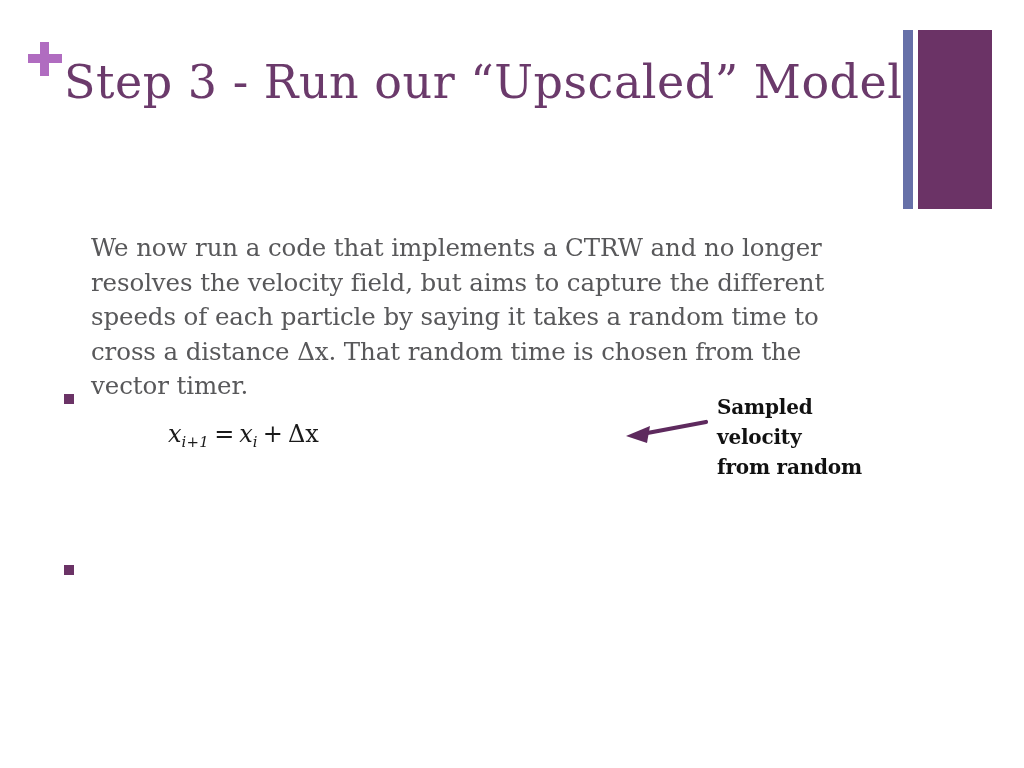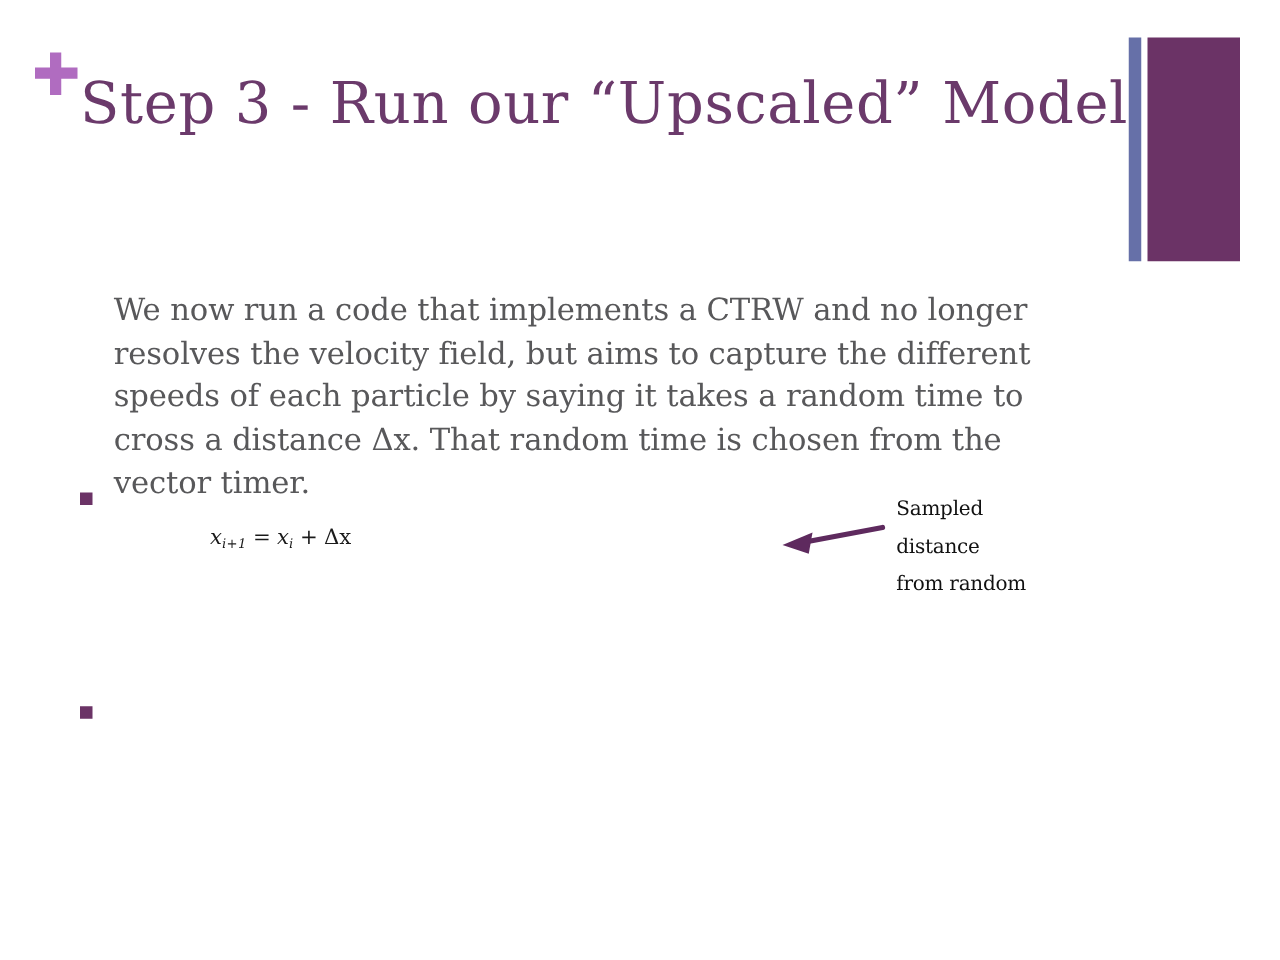--- a/index.html
+++ b/index.html
@@ -106,21 +106,21 @@
   }
 
   #bullet-1 { left: 64px; top: 231px; width: 810px; }
   #bullet-2 { left: 64px; top: 554px; width: 880px; }
 
   
   .equation {
     position: absolute;
     color: #1a1a1a;
     font-family: "DejaVu Serif", "Liberation Serif", serif;
-    font-size: 17px;
+    font-size: 24px;
     font-style: italic;
     white-space: nowrap;
   }
   .equation .op {
     font-style: normal;
     padding: 0 5px;
   }
   .equation sub {
     font-size: 0.62em;
     font-style: italic;
@@ -164,22 +164,22 @@
   }
 
   
   #annotation {
     position: absolute;
     left: 717px;
     top: 392px;
     width: 190px;
     color: #111111;
     font-family: "DejaVu Serif", "Liberation Serif", serif;
-    font-size: 16px;
-    font-weight: normal;
+    font-size: 20px;
+    font-weight: bold;
     line-height: 30px;
     letter-spacing: -0.2px;
   }
   #annotation div { white-space: nowrap; }
 </style>
 </head>
 <body>
 
 <div id="slide">
 
@@ -207,21 +207,21 @@
 
   <div id="arrow">
     <svg width="94" height="52" viewBox="0 0 94 52" xmlns="http://www.w3.org/2000/svg">
       <path d="M 90 24 L 26 36" stroke="#5e2a5e" stroke-width="4.2" fill="none" stroke-linecap="round"></path>
       <path d="M 10 38 L 34 28 L 31 45 Z" fill="#5e2a5e"></path>
     </svg>
   </div>
 
   <div id="annotation">
     <div>Sampled</div>
-    <div>distance</div>
+    <div>velocity</div>
     <div>from random</div>
   </div>
 
   <div class="bullet-row" id="bullet-2">
     <div class="bullet-mark"></div>
   </div>
 
 </div>
 
 </body></html>

